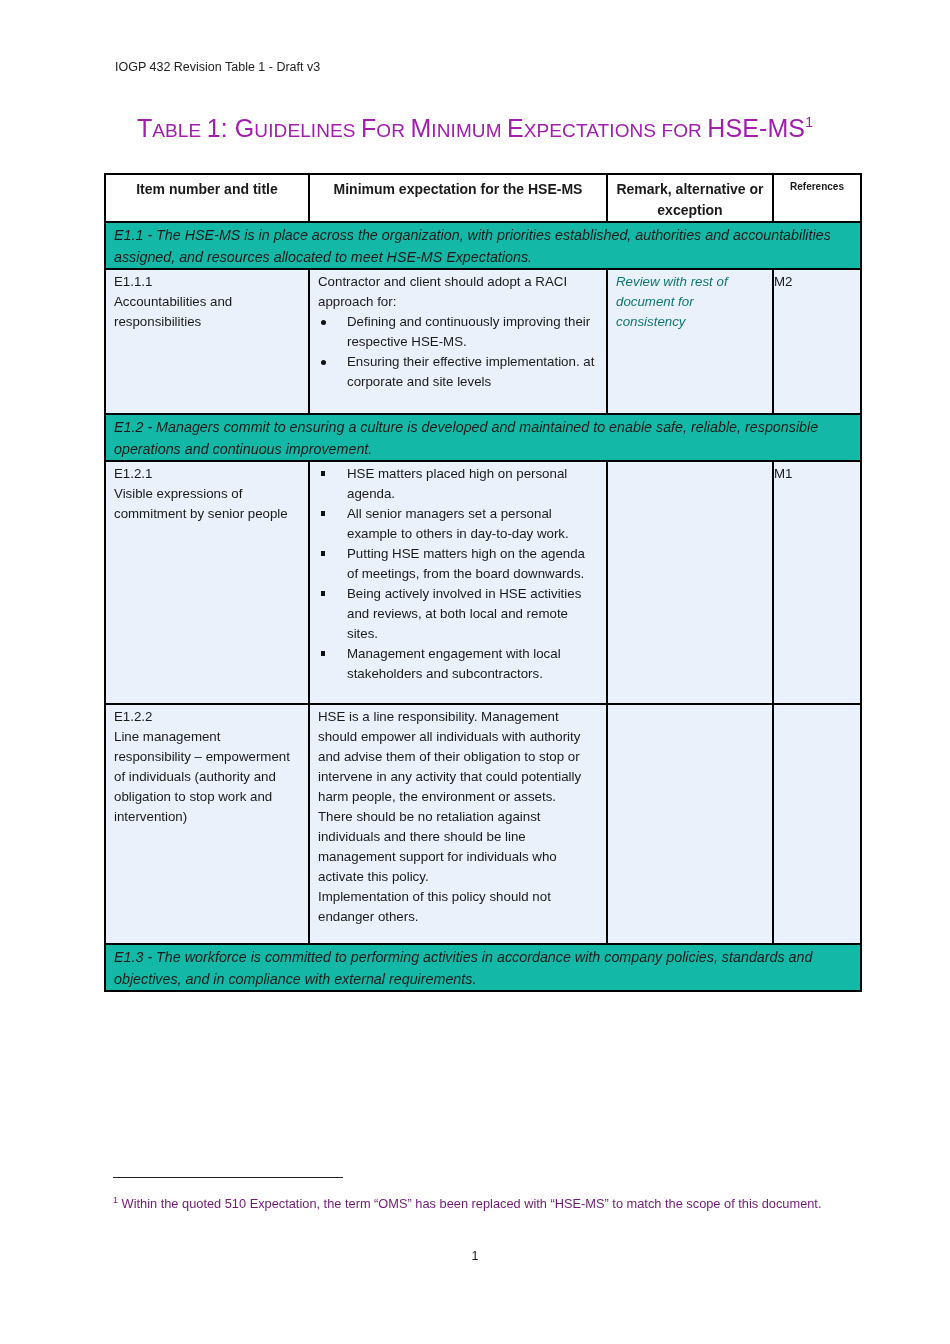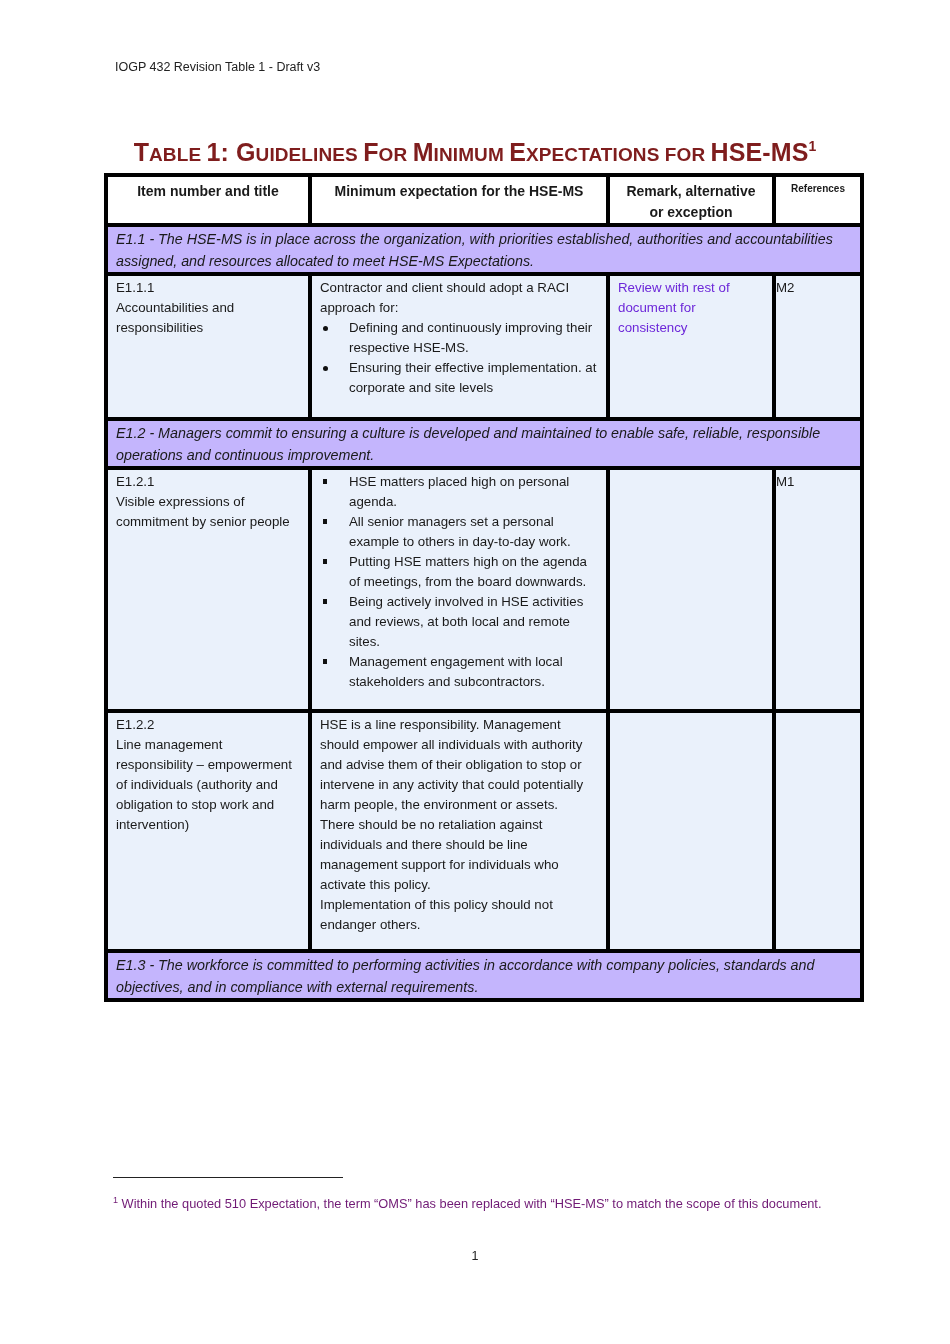--- a/index.html
+++ b/index.html
@@ -6,51 +6,51 @@
   body {
     width: 950px; height: 1344px; position: relative; overflow: hidden;
     font-family: "Liberation Sans", sans-serif; color: #1a1a1a;
   }
   .running-header {
     position: absolute; left: 115px; top: 60px;
     font-size: 12.5px; color: #222;
   }
   .page-title {
     position: absolute; left: 0; right: 0; top: 114px; text-align: center;
-    font-size: 22px; font-weight: bold; letter-spacing: 0.1px; color: #7f1d1d; margin-top: 24px;
+    font-size: 22px; font-weight: normal; letter-spacing: 0.1px; color: #a21caf;
   }
   .page-title .big { font-size: 25px; }
   .page-title .small { font-size: 19px; }
   .page-title sup { font-size: 14px; vertical-align: 10px; }
 
   table.main {
     position: absolute; left: 104px; top: 173px; width: 756px;
     border-collapse: collapse; table-layout: fixed;
     font-size: 13.3px; line-height: 20px;
   }
   table.main td, table.main th {
-    border: 4px solid #000000; vertical-align: top; padding: 2px 8px 0 8px;
+    border: 2px solid #000000; vertical-align: top; padding: 2px 8px 0 8px;
   }
   col.c1 { width: 204px; } col.c2 { width: 298px; } col.c3 { width: 166px; } col.c4 { width: 88px; }
 
   th { background: #ffffff; font-weight: bold; text-align: center; font-size: 14px; line-height: 21px; padding-top: 4px !important; }
   th.refs { font-size: 10px; line-height: 16px; }
   .hdr-row th { height: 42px; }
 
   .element-row td {
     background: #c6d9f0; font-size: 18.5px; font-weight: bold; height: 62px;
     vertical-align: middle; padding-left: 9px; border-top: 2px solid #555;
   }
   .expect-row td {
-    background: #c4b5fd; font-style: italic; font-size: 14.3px; line-height: 21.5px;
+    background: #14b8a6; font-style: italic; font-size: 14.3px; line-height: 21.5px;
     padding: 2px 9px 3px 9px;
   }
   .item-row td { background: #eaf1fb; }
   .item-row td.refs { padding-left: 0; }
-  .remark { color: #6d28d9; }
+  .remark { color: #0f766e; font-style: italic; }
 
   ul { margin: 0; padding: 0; list-style: none; }
   ul li { position: relative; padding-left: 29px; }
   ul.dot li::before {
     content: ""; position: absolute; left: 3px; top: 8px; width: 5px; height: 5px;
     border-radius: 50%; background: #111;
   }
   ul.square li::before {
     content: ""; position: absolute; left: 3px; top: 7px; width: 4px; height: 5px; background: #111;
   }

